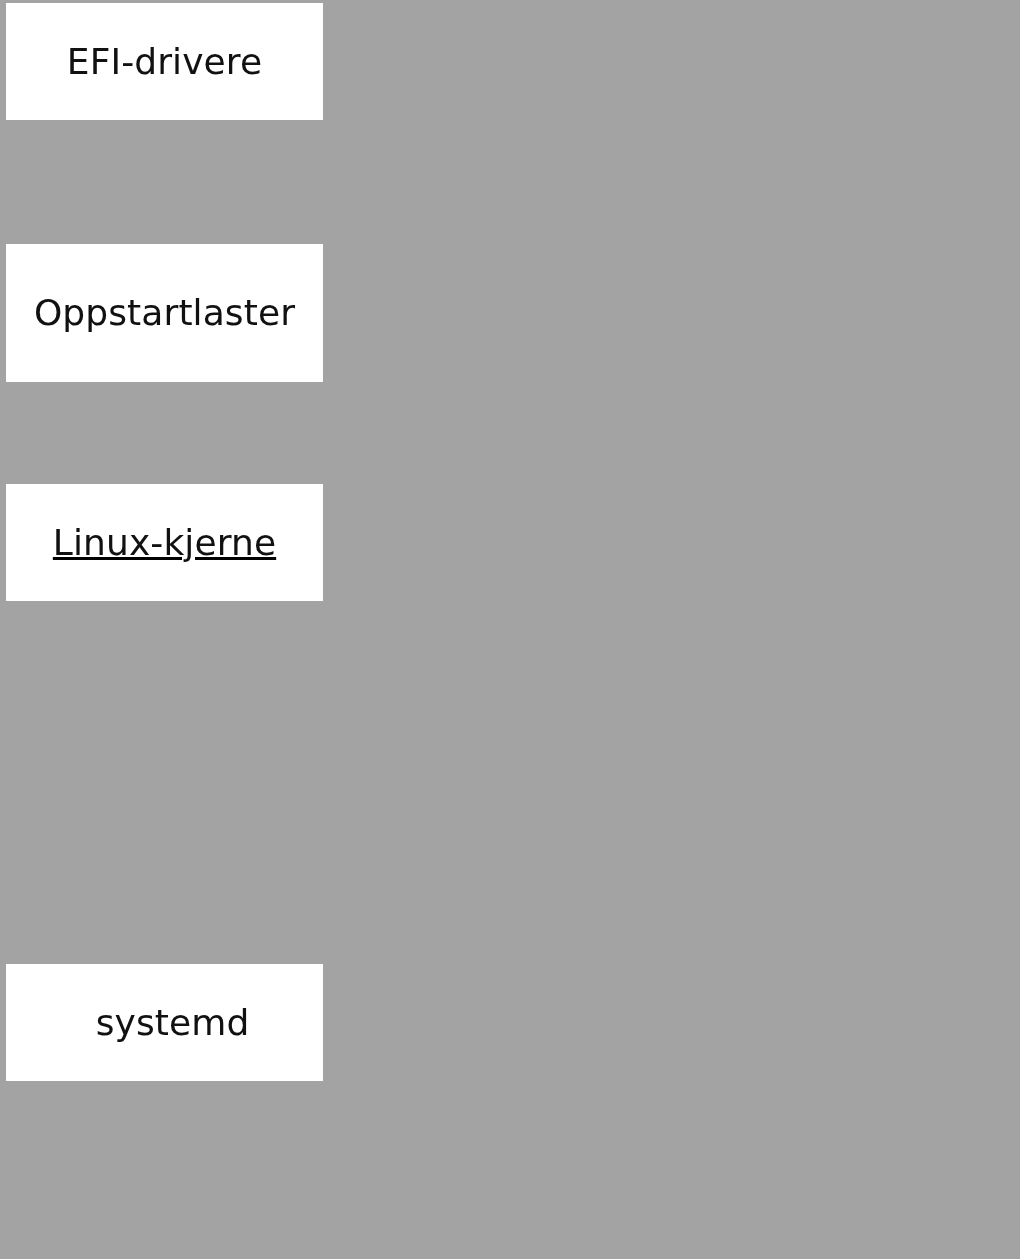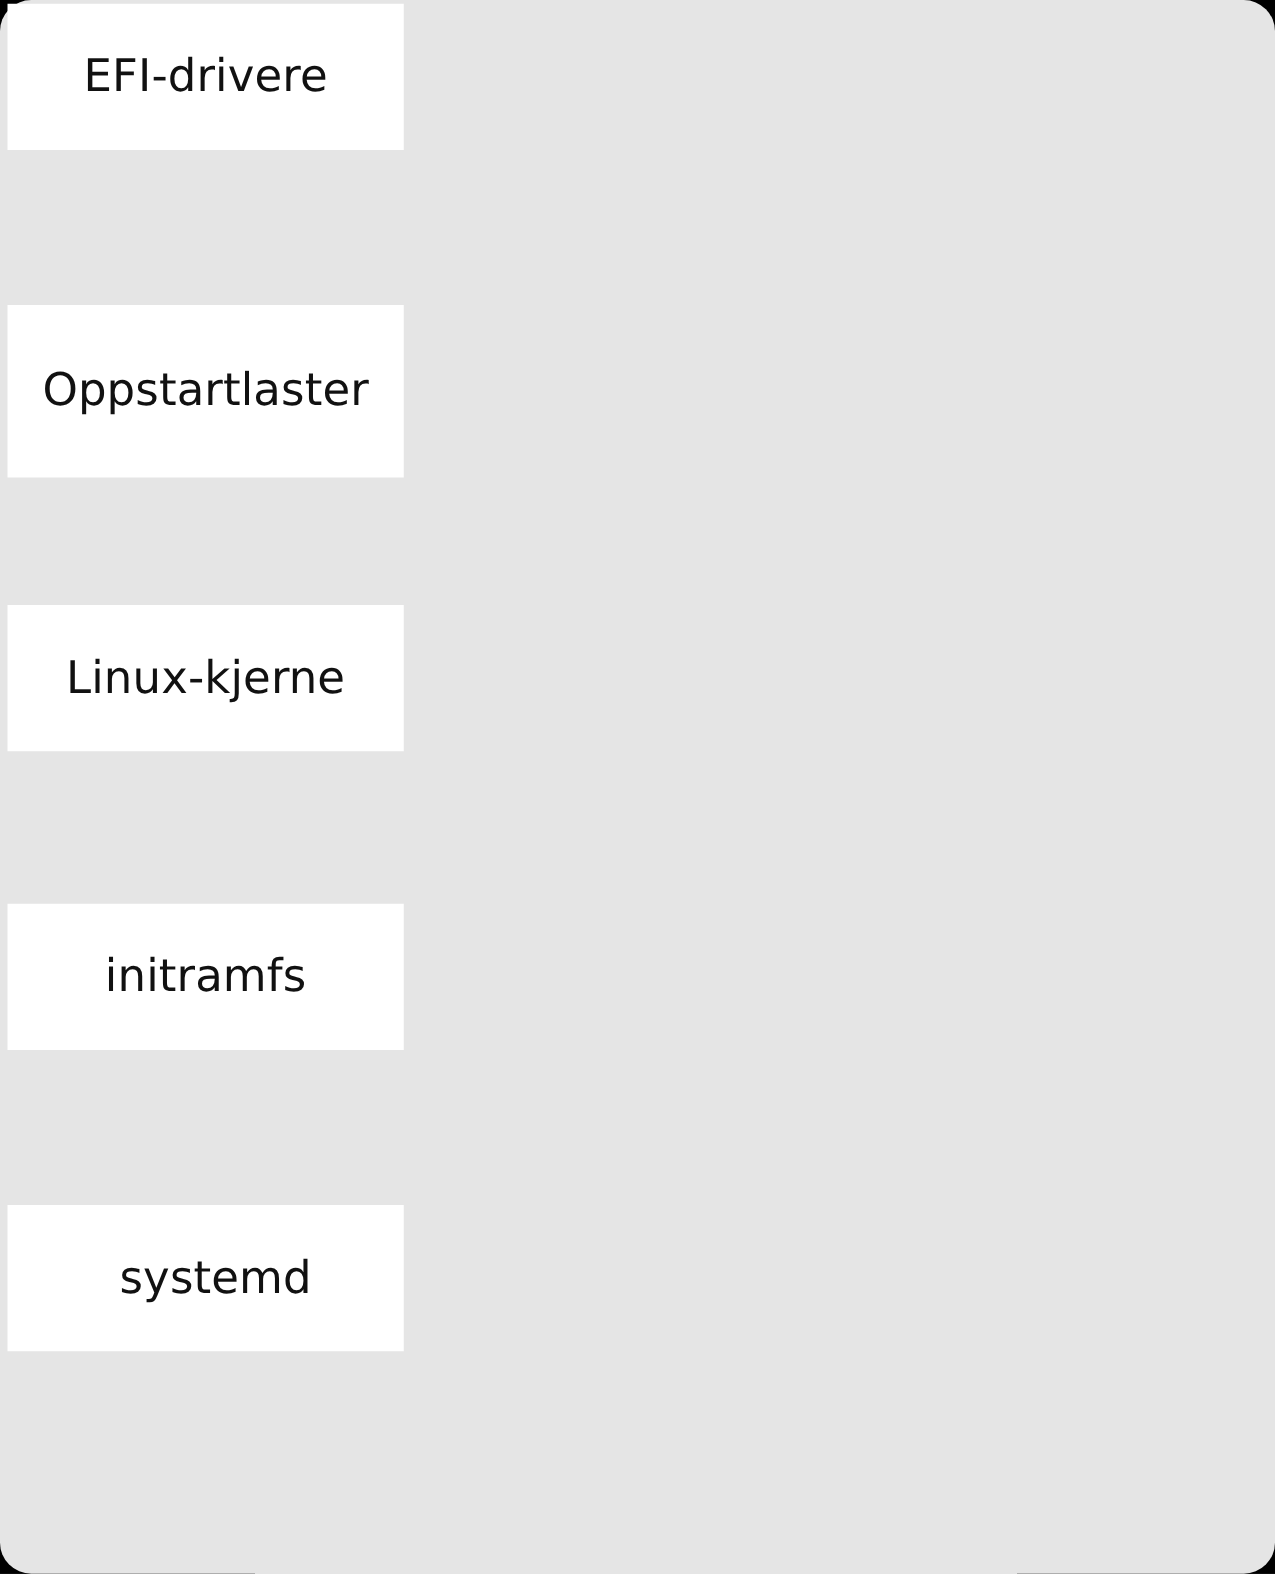--- a/index.html
+++ b/index.html
@@ -11,22 +11,21 @@
   body {
     width: 1020px;
     height: 1259px;
     overflow: hidden;
     font-family: "DejaVu Sans", "Liberation Sans", sans-serif;
   }
   #diagram {
     position: relative;
     width: 1020px;
     height: 1259px;
-    background: #e5e5e5;
-    border-radius: 25px;
+    background: #a3a3a3;
   }
   .stage-box {
     position: absolute;
     left: 6px;
     width: 317px;
     background: #ffffff;
     color: #000000;
     display: flex;
     align-items: center;
     justify-content: center;
@@ -37,42 +36,39 @@
     font-size: 36px;
     line-height: 1;
     font-weight: 400;
     color: #111111;
     letter-spacing: 0.1px;
     white-space: nowrap;
   }
   
   .stage-0 { top: 3px;    height: 117px; }
   .stage-1 { top: 244px;  height: 138px; }
-  .stage-2 { top: 484px;  height: 117px; }
+  .stage-2 { top: 484px;  height: 117px; text-decoration: underline; }
   .stage-3 { top: 723px;  height: 117px; }
   .stage-4 { top: 964px;  height: 117px; padding-left: 16px; }
 </style>
 </head>
 <body>
 
 <div id="diagram">
 
   <div class="stage-box stage-0">
     <span class="stage-label">EFI-drivere</span>
   </div>
 
   <div class="stage-box stage-1">
     <span class="stage-label">Oppstartlaster</span>
   </div>
 
   <div class="stage-box stage-2">
     <span class="stage-label">Linux-kjerne</span>
   </div>
 
-  <div class="stage-box stage-3">
-    <span class="stage-label">initramfs</span>
-  </div>
 
   <div class="stage-box stage-4">
     <span class="stage-label">systemd</span>
   </div>
 
 </div>
 
 </body></html>

